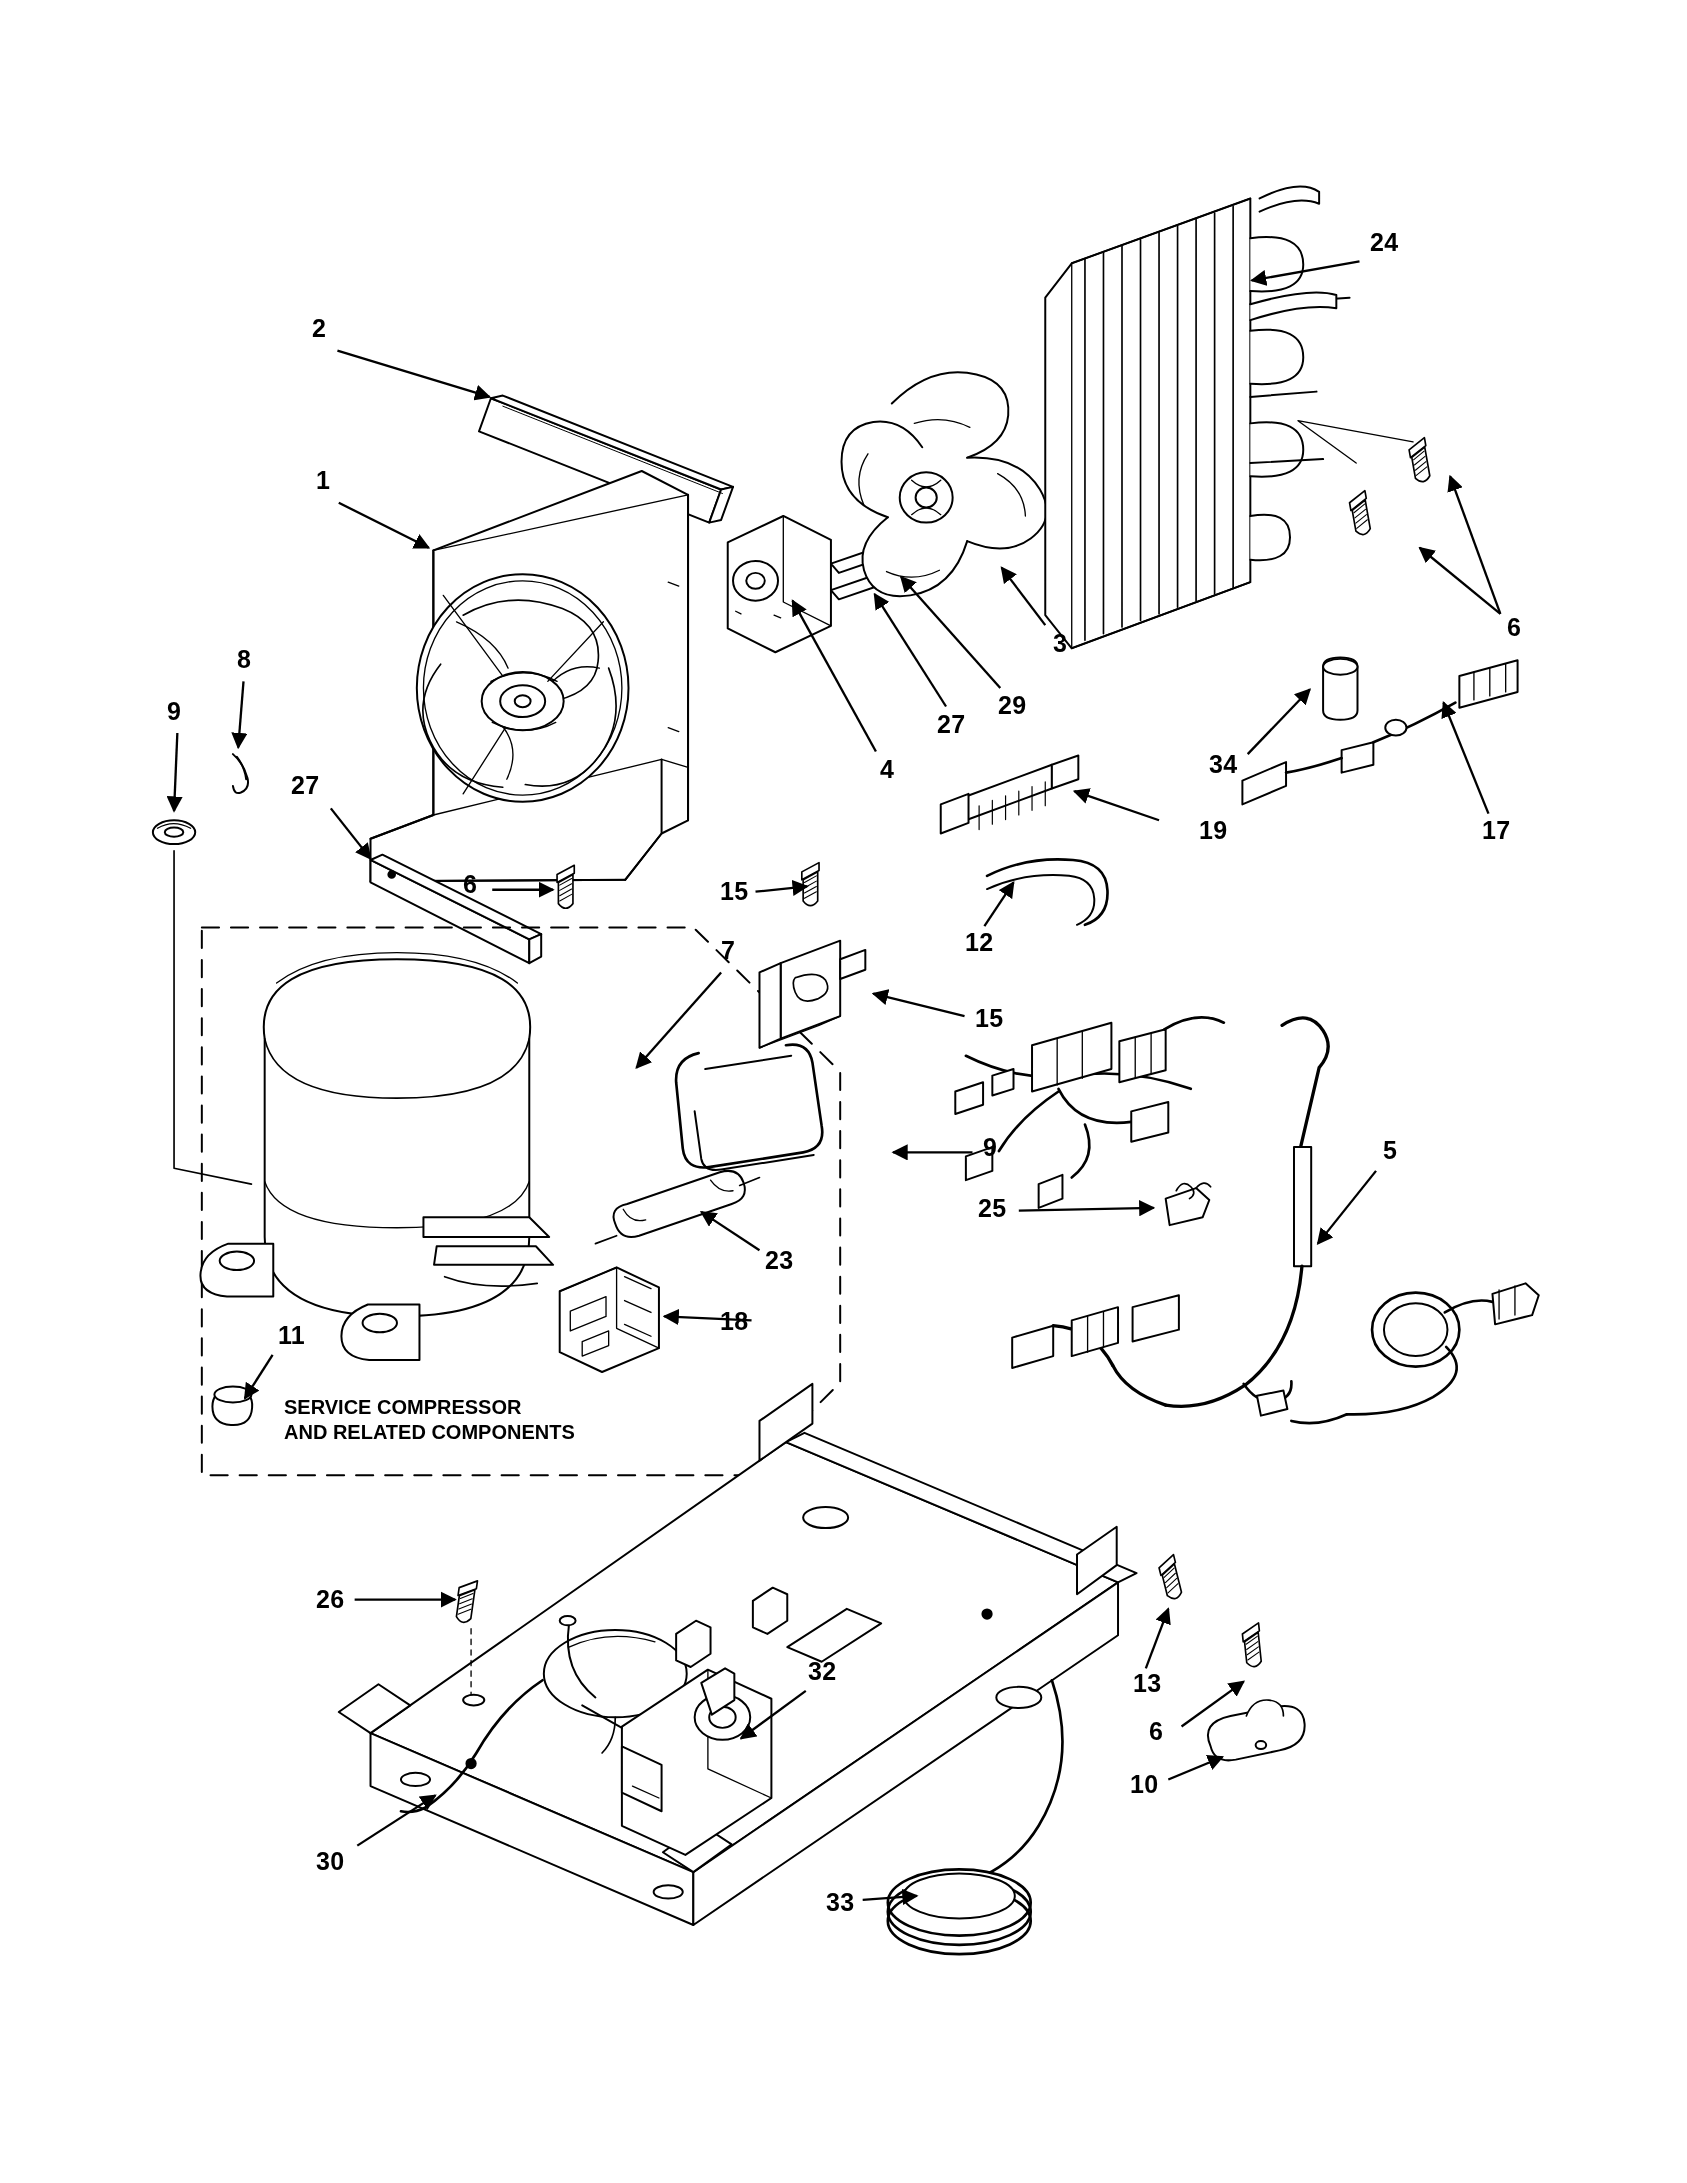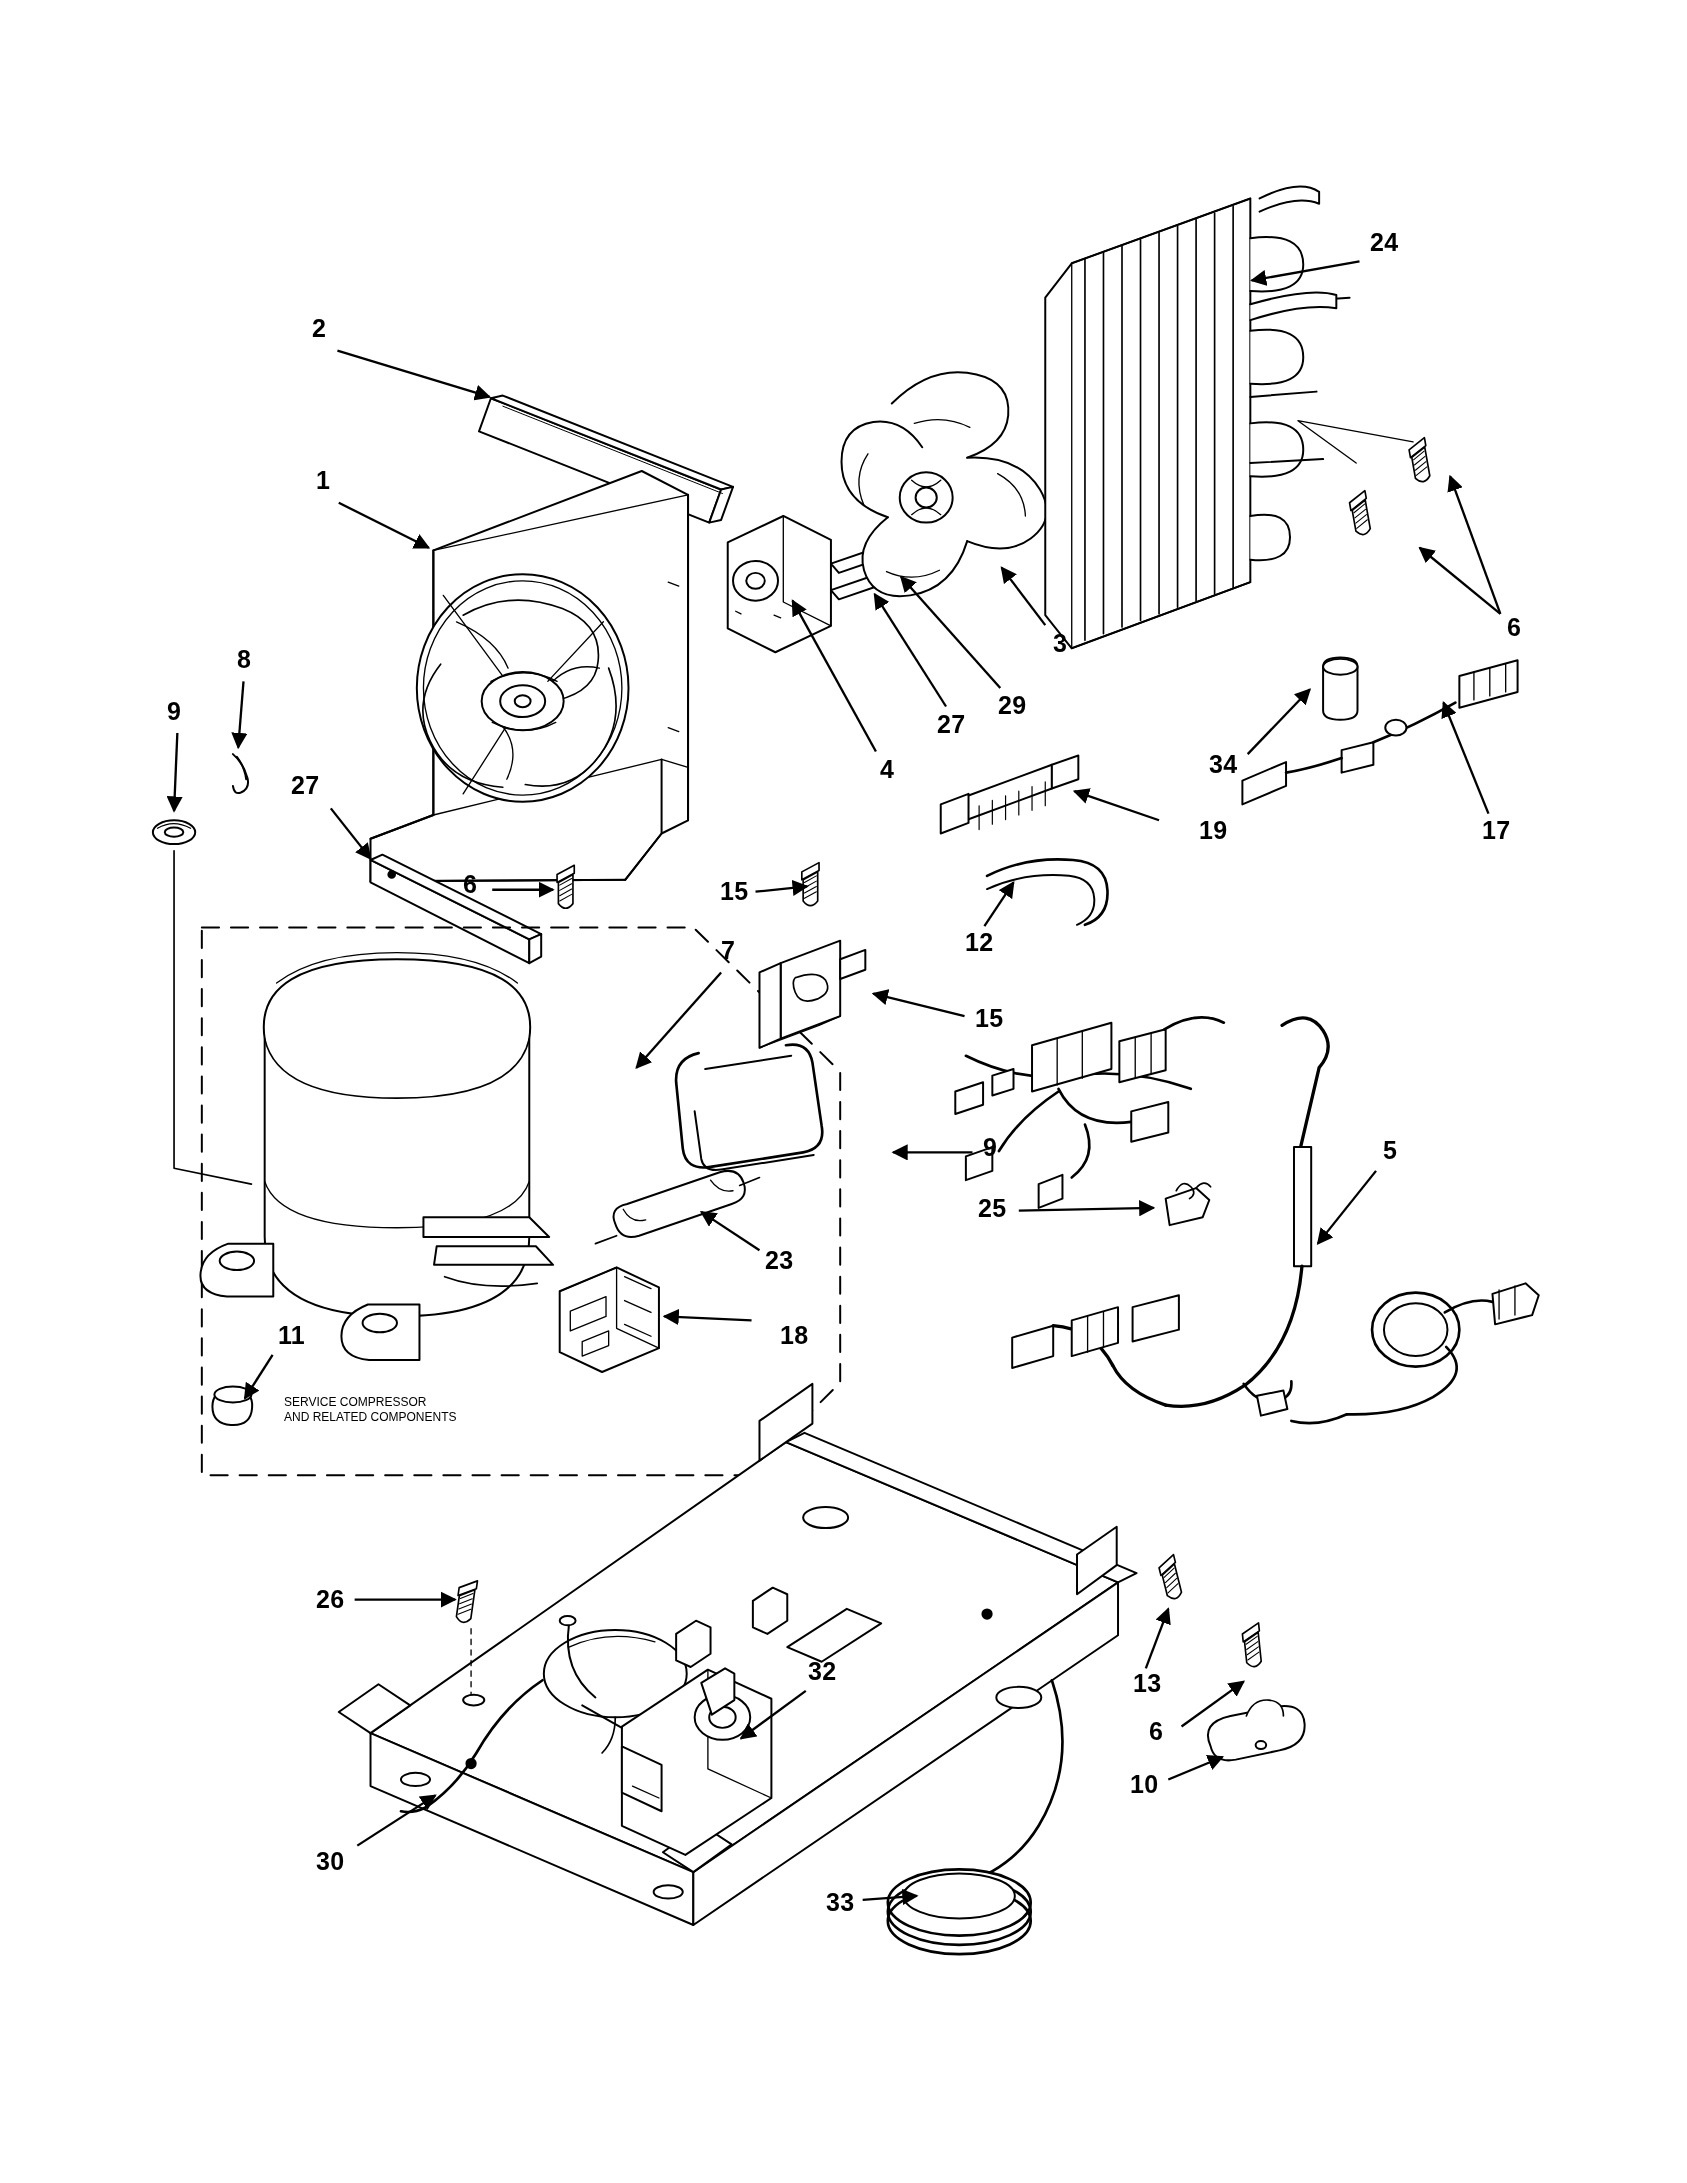--- a/index.html
+++ b/index.html
@@ -30,22 +30,22 @@
     font-size: 25px;
     font-weight: bold;
     color: #000000;
     letter-spacing: 0.3px;
     white-space: nowrap;
     line-height: 1;
   }
   .note {
     position: absolute;
     font-family: "Liberation Sans", sans-serif;
-    font-size: 12px;
-    font-weight: normal;
+    font-size: 20px;
+    font-weight: bold;
     color: #000000;
     white-space: nowrap;
     line-height: 1.25;
   }
   .note span { display: block; }
 </style>
 </head>
 <body>
 
 <div id="sheet">
@@ -450,21 +450,21 @@
   <div class="callout" style="left:1482px; top:818px;">17</div>
   <div class="callout" style="left:1163px; top:818px;margin-left:36px;">19</div>
   <div class="callout" style="left:965px; top:930px;">12</div>
   <div class="callout" style="left:720px; top:879px;">15</div>
   <div class="callout" style="left:975px; top:1006px;text-align:right;">15</div>
   <div class="callout" style="left:721px; top:938px;">7</div>
   <div class="callout" style="left:983px; top:1135px;">9</div>
   <div class="callout" style="left:978px; top:1196px;">25</div>
   <div class="callout" style="left:1383px; top:1138px;">5</div>
   <div class="callout" style="left:765px; top:1248px;">23</div>
-  <div class="callout" style="left:780px; top:1309px;margin-top:14px;">18</div>
+  <div class="callout" style="left:720px; top:1309px;">18</div>
   <div class="callout" style="left:278px;  top:1323px;">11</div>
   <div class="callout" style="left:316px;  top:1587px;">26</div>
   <div class="callout" style="left:316px;  top:1849px;">30</div>
   <div class="callout" style="left:808px; top:1659px;">32</div>
   <div class="callout" style="left:1133px; top:1671px;">13</div>
   <div class="callout" style="left:1149px; top:1719px;">6</div>
   <div class="callout" style="left:1130px; top:1772px;">10</div>
   <div class="callout" style="left:826px; top:1890px;">33</div>
 
   <div class="note" style="left:284px; top:1395px;">

